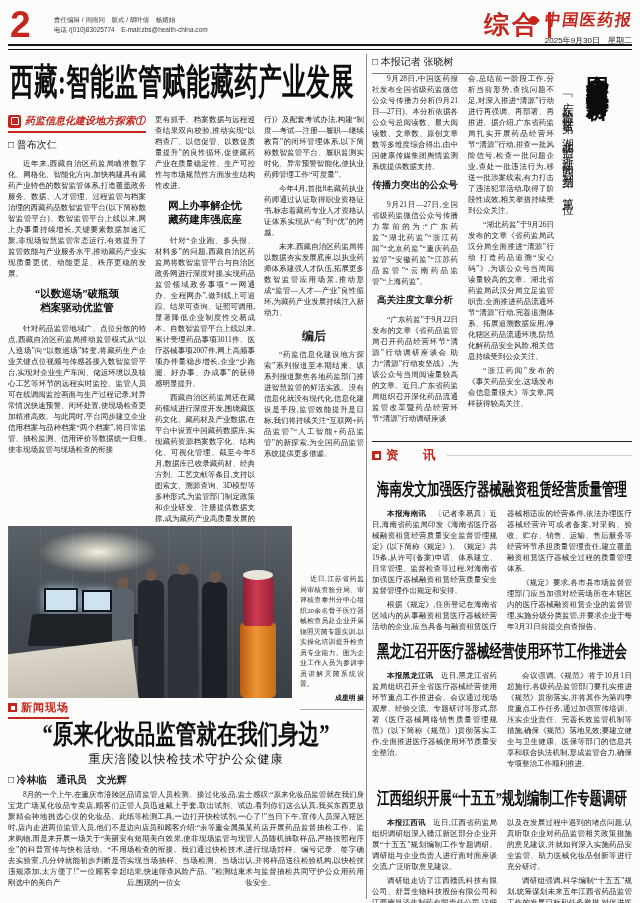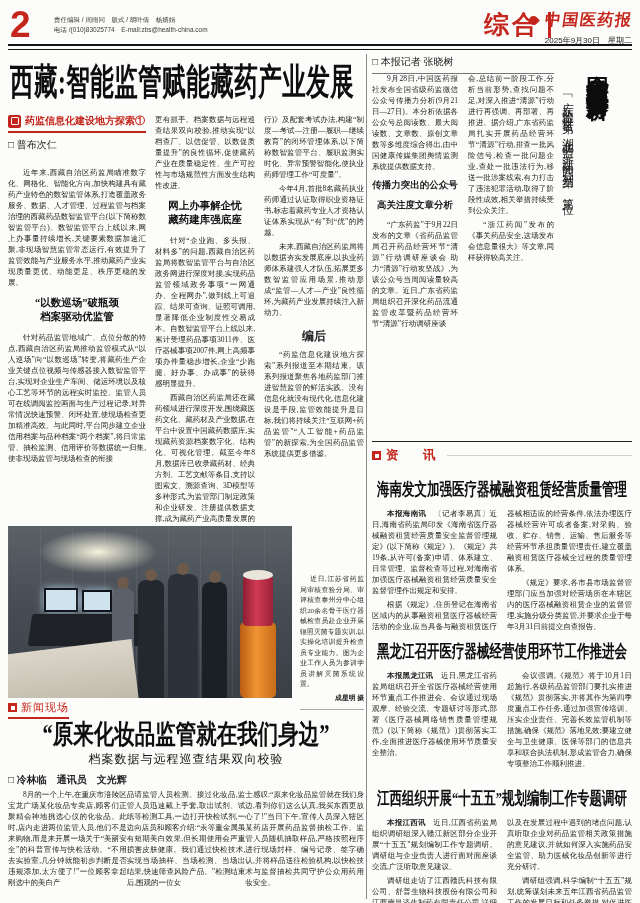--- a/index.html
+++ b/index.html
@@ -21,22 +21,22 @@
   .byline-sm{font-size:10px;color:#222;font-family:"Liberation Sans",sans-serif;}
   
   .tibet-headline{position:absolute;left:10px;top:57px;width:354px;font-weight:bold;font-size:23.5px;
       letter-spacing:0.5px;white-space:nowrap;color:#0e0e0e;transform:scaleY(1.55);transform-origin:0 0;}
   .tibet-cols{position:absolute;left:8px;top:114px;width:356px;height:410px;display:flex;gap:9px;}
   .tcol{height:100%;overflow:hidden;}
   .tcol1{width:138px;}.tcol2{width:100px;}.tcol3{width:100px;}
   .badge{display:flex;align-items:center;gap:4px;border-bottom:2px solid #c4261d;padding-bottom:3px;margin-bottom:5px;}
   .seal-icon{width:13px;height:13px;background:#c4261d;border-radius:2px;position:relative;flex:none;}
   .seal-icon::after{content:"";position:absolute;inset:2.5px;border:1px solid #fff;border-radius:1px;}
-  .badge-text{color:#c4261d;font-weight:bold;font-size:10px;letter-spacing:0;}
-  .tibet-byline{margin:5px 0 15px;}
+  .badge-text{color:#c4261d;font-weight:bold;font-size:10px;letter-spacing:0;font-style:italic;}
+  .tibet-byline{margin:5px 0 6px;}
   .note-title{font-weight:bold;font-size:12px;text-align:center;margin:10px 0 4px;}
   .note-text{font-size:7.5px;line-height:11px;text-align:justify;text-indent:2em;}
   
   .photo-row{position:absolute;left:8px;top:526px;width:356px;height:172px;}
   .photo{position:absolute;left:0;top:0;width:284px;height:172px;overflow:hidden;
      background:linear-gradient(180deg,#5a6167 0%,#474d54 45%,#393f45 100%);}
   .panels{position:absolute;inset:0;background:repeating-linear-gradient(90deg,rgba(255,255,255,0.06) 0 1px,transparent 1px 32px);}
   .glow{position:absolute;left:30px;top:4px;width:120px;height:44px;background:radial-gradient(ellipse at center,rgba(255,250,228,0.95),rgba(255,250,228,0) 70%);}
   .console{position:absolute;left:22px;top:88px;width:120px;height:32px;background:#1e2227;border-radius:3px;transform:skewX(-8deg);}
   .monitor{position:absolute;background:#cfe3ee;border:2px solid #11141a;box-shadow:0 0 8px rgba(200,230,255,.8);}
@@ -55,21 +55,21 @@
      background:linear-gradient(90deg,#8f1d32,#d03a52 45%,#9c2238);}
   .cyl-cap{position:absolute;left:235px;top:44px;width:30px;height:10px;border-radius:50%;background:#e9e5da;}
   .photo-caption-wrap{position:absolute;left:292px;top:48px;width:64px;border-bottom:1px solid #aaa;padding-bottom:6px;}
   .photo-caption{font-size:6.8px;line-height:10.5px;text-align:justify;color:#2a2a2a;text-indent:1.5em;}
   .photo-credit{text-align:right;font-size:6.8px;font-weight:bold;margin-top:3px;}
   
   .scene-label-row{position:absolute;left:8px;top:700px;display:flex;align-items:center;gap:4px;
       border-bottom:2px solid #c4261d;padding-bottom:2px;}
   .sq-icon{width:9px;height:9px;background:#c4261d;position:relative;flex:none;}
   .sq-icon::after{content:"";position:absolute;inset:2.5px;background:#fff;}
-  .scene-label-text{color:#c4261d;font-weight:normal;font-size:11px;letter-spacing:1px;}
+  .scene-label-text{color:#c4261d;font-weight:bold;font-size:11px;letter-spacing:1px;}
   .scene-headline{position:absolute;left:8px;top:716px;width:356px;text-align:center;font-weight:bold;font-size:20.5px;
       color:#0e0e0e;transform:scaleY(1.3);transform-origin:50% 0;white-space:nowrap;}
   .scene-subtitle{position:absolute;left:8px;top:751px;width:356px;text-align:center;font-size:12px;letter-spacing:1px;color:#141414;}
   .scene-byline{position:absolute;left:8px;top:773px;font-weight:bold;}
   .scene-cols{position:absolute;left:8px;top:789px;width:356px;height:114px;display:flex;gap:0;overflow:hidden;}
   .scol{flex:1;overflow:hidden;}
   
   .vdiv{position:absolute;left:366px;top:54px;height:845px;border-left:1px solid #8a8a8a;}
   .wc-byline{position:absolute;left:372px;top:55px;width:182px;border-bottom:1px solid #777;padding-bottom:4px;}
   .wc-cols{position:absolute;left:372px;top:73px;width:182px;height:365px;display:flex;gap:10px;}
@@ -167,46 +167,48 @@
       <div class="photo-caption">近日,江苏省药监局审核查验分局、审评核查泰州分中心组织20余名骨干医疗器械检查员赴企业开展辐照灭菌专题实训,以实操化培训提升检查员专业能力。图为企业工作人员为参训学员讲解灭菌系统设置。</div>
       <div class="photo-credit">成星明 摄</div>
     </div>
   </div>
 
   <div class="scene-label-row">
     <span class="sq-icon"></span>
     <span class="scene-label-text">新闻现场</span>
   </div>
   <div class="scene-headline">“原来化妆品监管就在我们身边”</div>
-  <div class="scene-subtitle">档案数据与远程巡查结果双向校验</div>
+  <div class="scene-subtitle">重庆涪陵以快检技术守护公众健康</div>
   <div class="scene-byline byline-sm">□ 冷林临　通讯员　文光辉</div>
   <div class="scene-cols">
     <div class="scol">
       <p class="body-p">8月的一个上午,在重庆市涪陵区宝龙广场某化妆品专卖店,顾客们正聚精会神地挑选心仪的化妆品。此时,店内走进两位监管人员,他们不是来购物,而是来开展一场关于“美丽安全”的科普宣传与快检活动。“不用去实验室,几分钟就能初步判断是否违规添加,太方便了!”一位顾客拿起刚选中的美白产</p>
     </div>
     <div class="scol">
-      <p class="body-p" style="text-indent:0">品请监管人员检测。接过化妆品,监管人员迅速戴上手套,取出试剂、试纸等检测工具,一边打开快检试剂,一边向店员和顾客介绍:“汞等重金属虽有短期美白效果,但长期使用会严重损害皮肤健康。我们通过快检技术,实现当场抽样、当场检测、当场出结果,快速筛查风险产品。”检测结束后,围观的一位女</p>
+      <p class="body-p" style="text-indent:0">品请监管人员检测。接过化妆品,监管人员迅速戴上手套,取出试剂、试纸等检测工具,一边打开快检试剂,一边向店员和顾客介绍:“汞等重金属虽有短期美白效果,使非现场监管与现场检查的衔接。我们通过快检技术,实现当场抽样、当场检测、当场出结果,快速筛查风险产品。”检测结束后,围观的一位女</p>
     </div>
     <div class="scol">
       <p class="body-p" style="text-indent:0">士感叹:“原来化妆品监管就在我们身边,看到你们这么认真,我买东西更放心了!”当日下午,宣传人员深入辖区某药店开展药品监督抽检工作。监管人员随机抽取样品,严格按照程序进行现场封样、编号记录、签字确认,并将样品送往检验机构,以快检技术与监督抽检共同守护公众用药用妆安全。</p>
     </div>
   </div>
 
   <div class="vdiv"></div>
 
   <div class="wc-byline byline-sm">□ 本报记者 张晓树</div>
   <div class="wc-cols">
     <div class="wcol">
       <p class="body-p">9月28日,中国医药报社发布全国省级药监微信公众号传播力分析(9月21日—27日)。本分析依据各公众号总阅读数、最大阅读数、文章数、原创文章数等多维度综合得出,由中国健康传媒集团舆情监测系统提供数据支持。</p>
       <div class="wc-subhead">传播力突出的公众号</div>
+      <p class="body-p">9月21日—27日,全国省级药监微信公众号传播力靠前的为:“广东药监”“湖北药监”“浙江药闻”“北京药监”“重庆药品监管”“安徽药监”“江苏药品监管”“云南药品监管”“上海药监”。</p>
       <div class="wc-subhead">高关注度文章分析</div>
       <p class="body-p">“广东药监”于9月22日发布的文章《省药品监管局召开药品经营环节“清源”行动调研座谈会 助力“清源”行动攻坚战》,为该公众号当周阅读量较高的文章。近日,广东省药监局组织召开深化药品流通监管改革暨药品经营环节“清源”行动调研座谈</p>
     </div>
     <div class="wcol">
       <p class="body-p" style="text-indent:0">会,总结前一阶段工作,分析当前形势,查找问题不足,对深入推进“清源”行动进行再强调、再部署、再推进。据介绍,广东省药监局扎实开展药品经营环节“清源”行动,排查一批风险信号,检查一批问题企业,查处一批违法行为,移送一批涉案线索,有力打击了违法犯罪活动,取得了阶段性成效,相关举措持续受到公众关注。</p>
+      <p class="body-p">“湖北药监”于9月26日发布的文章《省药监局武汉分局全面推进“清源”行动 打造药品追溯“安心码”》,为该公众号当周阅读量较高的文章。湖北省药监局武汉分局立足监管职责,全面推进药品流通环节“清源”行动,完善追溯体系、拓展追溯数据应用,净化辖区药品流通环境,防范化解药品安全风险,相关信息持续受到公众关注。</p>
       <p class="body-p">“浙江药闻”发布的《事关药品安全,这场发布会信息量很大》等文章,同样获得较高关注。</p>
     </div>
   </div>
   <div class="wc-vert">
     <div class="wc-vert-sub">「广东药监」排名第一,「湖北药监」「浙江药闻」分列第二、第三位</div>
     <div class="wc-vert-head">全国省级药监微信公众号传播力分析</div>
   </div>
 
   <div class="sec-rule"></div>
 

